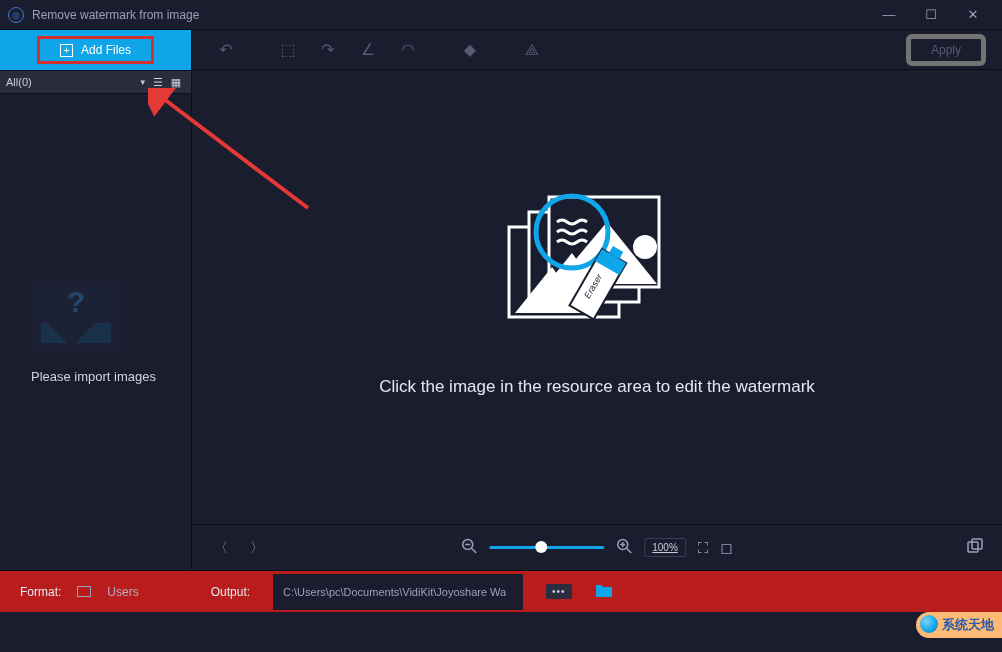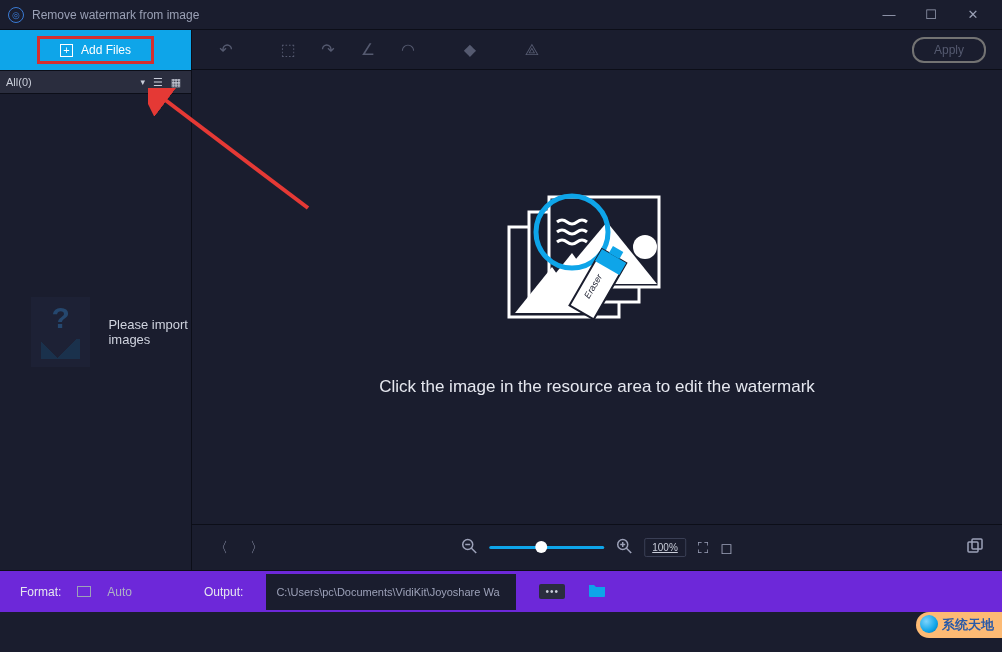--- a/index.html
+++ b/index.html
@@ -10,45 +10,45 @@
 .titlebar .winbtn { width:42px; height:28px; display:flex; align-items:center; justify-content:center; color:#9aa0b5; font-size:13px; cursor:pointer;}
 .app { display:flex; height:540px; }
 .sidebar { width:192px; background:#1a1d2e; display:flex; flex-direction:column; border-right:1px solid #0c0e18;}
 .addfiles { height:40px; background:#0ea5e9; margin:0; display:flex; align-items:center; justify-content:center; cursor:pointer; position:relative;}
 .addfiles-inner { border:3px solid #d32f2f; padding:4px 20px; display:flex; align-items:center; gap:8px; color:#fff; font-size:12px; }
 .addfiles-inner .plus { width:13px; height:13px; border:1.5px solid #fff; display:flex; align-items:center; justify-content:center; font-size:11px; line-height:1; }
 .filterrow { height:24px; background:#2a2d3e; display:flex; align-items:center; padding:0 6px; color:#c9cdd9; font-size:11px; border-top:1px solid #0c0e18; border-bottom:1px solid #0c0e18;}
 .filterrow .dd { display:flex; align-items:center; gap:4px; flex:1; cursor:pointer;}
 .filterrow .chev { font-size:9px; margin-left:auto; margin-right:4px;}
 .filterrow .iconbt { width:18px; height:16px; display:flex; align-items:center; justify-content:center; cursor:pointer; color:#c9cdd9; font-size:11px;}
-.sidebody { flex:1; display:flex; flex-direction:row; align-items:center; justify-content:center; gap:18px;margin-left:31px;}
+.sidebody { flex:1; display:flex; flex-direction:column; align-items:flex-start; justify-content:center; gap:18px;margin-left:31px;}
 .placeholder-img { width:90px; height:70px; background:linear-gradient(135deg,#1f2438 0%,#1f2438 100%); position:relative; opacity:.7;}
 .placeholder-img::before { content:"?"; color:#2a5a8a; font-size:30px; font-weight:bold; position:absolute; top:4px; left:50%; transform:translateX(-50%);}
 .placeholder-img::after { content:""; position:absolute; bottom:8px; left:10px; right:10px; height:20px; background:linear-gradient(45deg,#1a3a5a 0%,#1a3a5a 30%,transparent 30%),linear-gradient(-45deg,#1a3a5a 0%,#1a3a5a 40%,transparent 40%);}
 .sidebody .msg { color:#cfd3de; font-size:13px; }
 .main { flex:1; display:flex; flex-direction:column; background:#12141f;}
 .toolbar { height:40px; background:#1a1d2e; display:flex; align-items:center; padding:0 16px; gap:4px; border-bottom:1px solid #0c0e18;}
 .toolbtn { width:36px; height:28px; display:flex; align-items:center; justify-content:center; color:#555a70; font-size:16px; cursor:pointer; border-radius:2px;}
 .toolsep { width:18px; }
-.applybtn { margin-left:auto; border:2px solid #737373; color:#555a70; font-size:12px; padding:4px 20px; cursor:pointer; border-radius:12px;}
+.applybtn { margin-left:auto; border:5px solid #737373; color:#555a70; font-size:12px; padding:4px 20px; cursor:pointer; border-radius:6px;}
 .canvas { flex:1; background:#1a1d2e; display:flex; flex-direction:column; align-items:center; justify-content:center; gap:30px; position:relative;}
 .hero { position:relative; width:180px; height:150px;}
 .hero svg { overflow:visible; }
 .canvas .caption { color:#e5e7ef; font-size:17px; }
 .bottombar { height:46px; background:#1a1d2e; display:flex; align-items:center; padding:0 18px; gap:14px; border-top:1px solid #0c0e18;}
 .navarr { color:#888da5; font-size:14px; cursor:pointer; padding:4px;}
 .zoomgroup { margin-left:auto; margin-right:auto; display:flex; align-items:center; gap:12px; position:absolute; left:50%; transform:translateX(-50%);}
 .zoomgroup .zicon { color:#9ca1b8; font-size:15px; cursor:pointer;}
 .slider { width:115px; height:3px; background:#0ea5e9; position:relative; border-radius:2px;}
 .slider .knob { width:12px; height:12px; background:#fff; border-radius:50%; position:absolute; top:-5px; left:46px;}
 .pctbox { border:1px solid #3a3f55; color:#c9cdd9; font-size:10px; padding:3px 7px; border-radius:2px;text-decoration:underline;}
 .righttools { margin-left:auto; display:flex; gap:14px; align-items:center;}
 .righttools .rt { color:#9ca1b8; font-size:14px; cursor:pointer;}
 .copybtn { color:#9ca1b8; font-size:15px;}
-.statusbar { height:42px; background:#6d28d9; display:flex; align-items:center; padding:0 20px; gap:12px; color:#aeb2c4; font-size:12px; border-top:1px solid #0c0e18;}
+.statusbar { height:42px; background:#b91c1c; display:flex; align-items:center; padding:0 20px; gap:12px; color:#aeb2c4; font-size:12px; border-top:1px solid #0c0e18;}
 .statusbar .lbl { color:#e5e7ef; }
 .statusbar .iconsmall { width:14px; height:11px; border:1px solid #9ca1b8; display:inline-block; position:relative; margin:0 4px;}
 .statusbar .outgrp { margin-left:60px; display:flex; align-items:center; gap:23px;}
 .statusbar .outpath { background:#1a1d2e; padding:12px 10px; font-size:11px; color:#9ca1b8; min-width:250px;}
 .statusbar .dots { background:#2a2d3e; padding:2px 6px; cursor:pointer; font-size:10px; color:#c9cdd9; border-radius:2px; letter-spacing:1px;}
 .statusbar .folder { color:#0ea5e9; font-size:14px; cursor:pointer;}
 .arrow { position:absolute; top:88px; left:148px; width:170px; height:130px; pointer-events:none; z-index:5;}
 .badge { position:absolute; right:0; bottom:14px; background:#fdba74; color:#2a5aa8; font-size:13px; font-weight:bold; padding:4px 8px 4px 26px; border-radius:14px 0 0 14px; display:flex; align-items:center; z-index:10;}
 .badge::before { content:""; position:absolute; left:4px; top:3px; width:18px; height:18px; background:radial-gradient(circle at 35% 35%,#7dd3fc 0%,#0ea5e9 60%,#0369a1 100%); border-radius:50%;}
 </style>
@@ -160,21 +160,21 @@
             </svg>
         </span>
       </div>
     </div>
   </div>
 </div>
 
 <div class="statusbar">
   <span class="lbl">Format:</span>
   <span class="iconsmall"></span>
-  <span>Auto</span>
+  <span>Users</span>
   <div class="outgrp">
     <span class="lbl">Output:</span>
     <span class="outpath">C:\Users\pc\Documents\VidiKit\Joyoshare Wa</span>
     <span class="dots">•••</span>
     <span class="folder">
       <svg width="18" height="14" viewBox="0 0 18 14" fill="#0ea5e9">
           <path d="M1 2 h5 l2 2 h9 v9 a1 1 0 0 1 -1 1 h-14 a1 1 0 0 1 -1 -1 z"></path>
         </svg>
     </span>
   </div>

